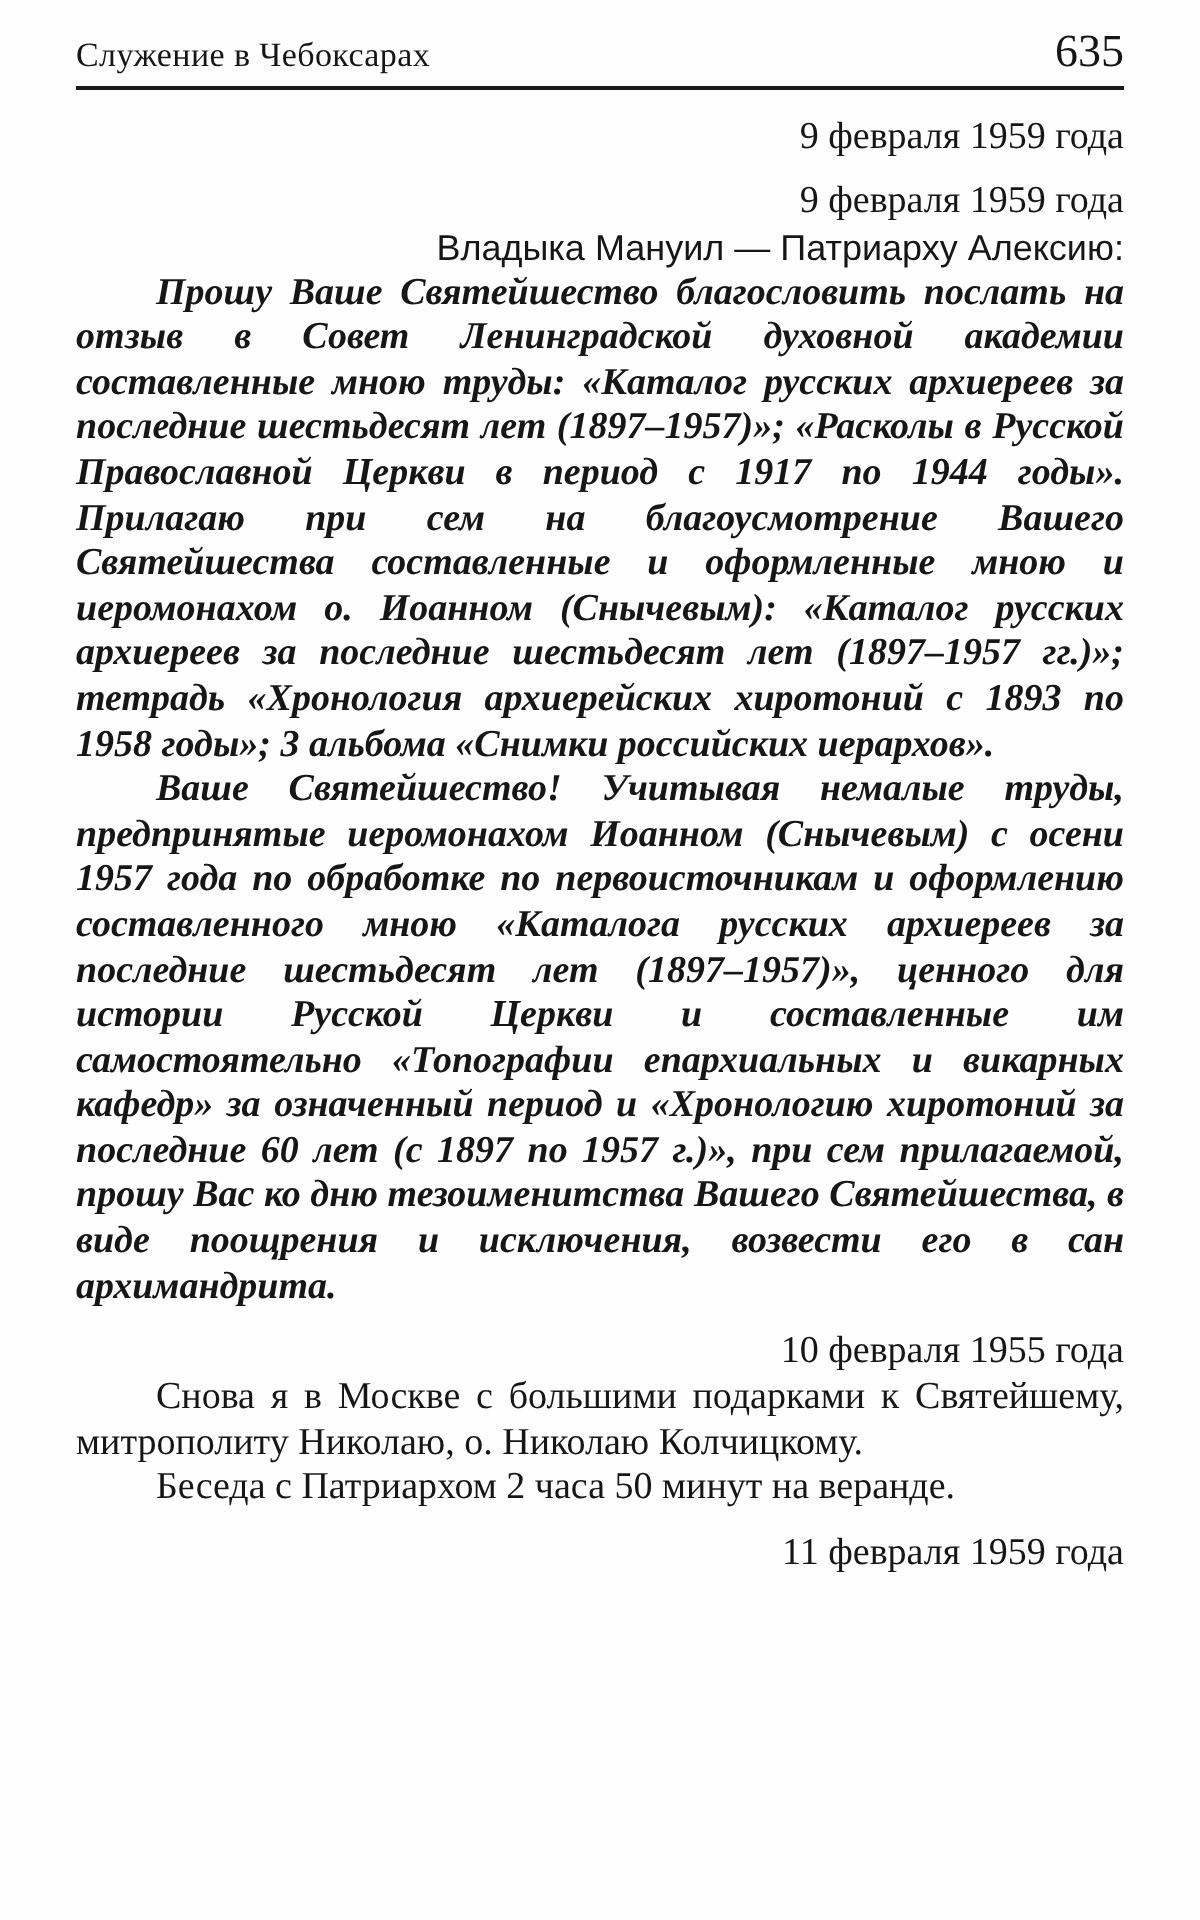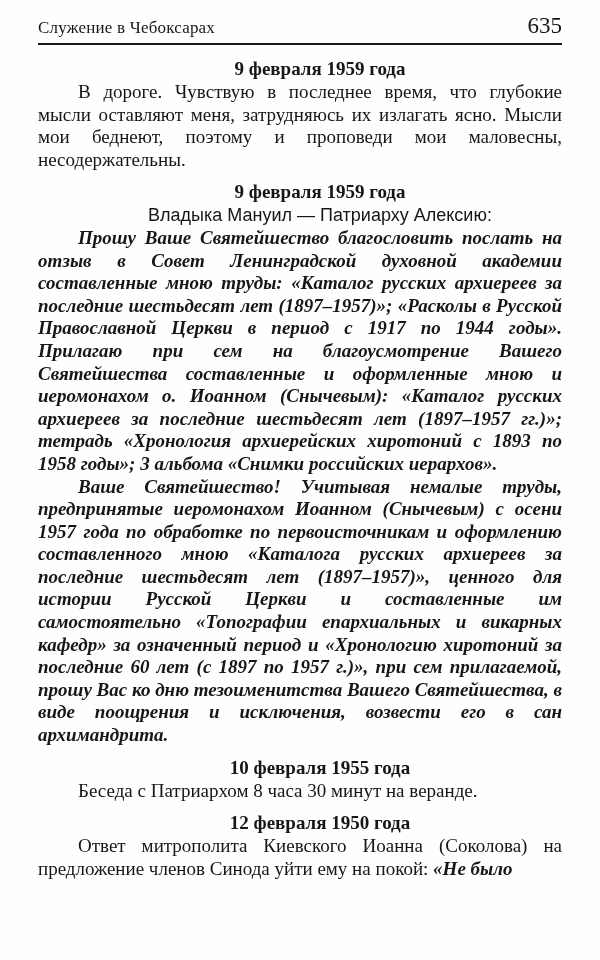--- a/index.html
+++ b/index.html
@@ -38,55 +38,54 @@
     margin: 0;
     font-size: 19px;
     line-height: 22.6px;
     text-align: justify;
     text-indent: 40px;
   }
   p.date {
     margin: 9px 0 1px 0;
     font-size: 19px;
     line-height: 23px;
-    font-weight: bold;
+    font-weight: normal;
     text-indent: 40px;
-    text-align: center;
+    text-align: right;
   }
   p.p-sans {
     font-family: "Liberation Sans", sans-serif;
     font-size: 18px;
-    text-align: center;
+    text-align: right;
   }
   .p-italic, .it {
     font-style: italic;
     font-weight: bold;
   }
 </style>
 </head>
 <body>
 
 <div class="page">
 
   <div class="running-header">
     <span class="title">Служение в Чебоксарах</span>
     <span class="page-num">635</span>
   </div>
   <hr class="header-rule">
 
   <div class="body-text">
 
     <p class="date">9 февраля 1959 года</p>
-    <p class="para p-normal">В дороге. Чувствую в последнее время, что глубокие мысли оставляют меня, затрудняюсь их излагать ясно. Мысли мои беднеют, поэтому и проповеди мои маловесны, несодержательны.</p>
 
     <p class="date">9 февраля 1959 года</p>
     <p class="para p-sans">Владыка Мануил — Патриарху Алексию:</p>
     <p class="para p-italic">Прошу Ваше Святейшество благословить послать на отзыв в Совет Ленинградской духовной академии составленные мною труды: «Каталог русских архиереев за последние шестьдесят лет (1897–1957)»; «Расколы в Русской Православной Церкви в период с 1917 по 1944 годы». Прилагаю при сем на благоусмотрение Вашего Святейшества составленные и оформленные мною и иеромонахом о. Иоанном (Снычевым): «Каталог русских архиереев за последние шестьдесят лет (1897–1957 гг.)»; тетрадь «Хронология архиерейских хиротоний с 1893 по 1958 годы»; 3 альбома «Снимки российских иерархов».</p>
     <p class="para p-italic">Ваше Святейшество! Учитывая немалые труды, предпринятые иеромонахом Иоанном (Снычевым) с осени 1957 года по обработке по первоисточникам и оформлению составленного мною «Каталога русских архиереев за последние шестьдесят лет (1897–1957)», ценного для истории Русской Церкви и составленные им самостоятельно «Топографии епархиальных и викарных кафедр» за означенный период и «Хронологию хиротоний за последние 60 лет (с 1897 по 1957 г.)», при сем прилагаемой, прошу Вас ко дню тезоименитства Вашего Святейшества, в виде поощрения и исключения, возвести его в сан архимандрита.</p>
 
     <p class="date">10 февраля 1955 года</p>
-    <p class="para p-normal">Беседа с Патриархом 8 часа 30 минут на веранде.</p>
+    <p class="para p-normal">Снова я в Москве с большими подарками к Святейшему, митрополиту Николаю, о. Николаю Колчицкому.</p>
+    <p class="para p-normal">Беседа с Патриархом 2 часа 50 минут на веранде.</p>
 
-    <p class="date">12 февраля 1950 года</p>
-    <p class="para p-normal"><span>Ответ митрополита Киевского Иоанна (Соколова) на предложение членов Синода уйти ему на покой: </span><span class="it">«Не было</span></p>
+    <p class="date">11 февраля 1959 года</p>
 
   </div>
 </div>
 
 </body></html>

